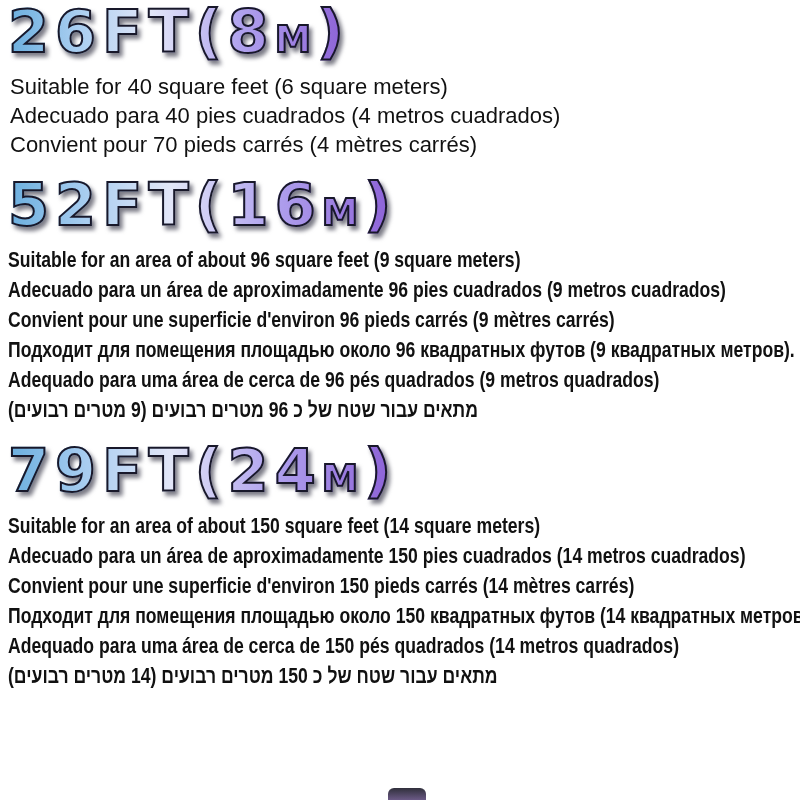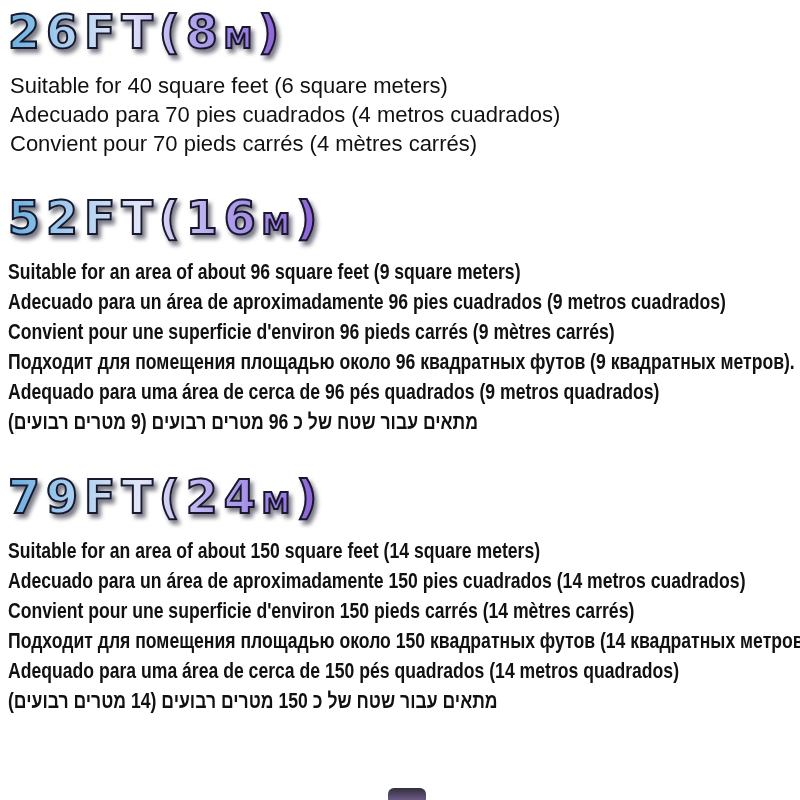--- a/index.html
+++ b/index.html
@@ -16,21 +16,21 @@
   }
   .sheet {
     padding-top: 2px;
   }
   
   .size-heading {
     display: inline-block;
     margin: 0 0 2px 8px;
     font-family: "DejaVu Sans", sans-serif;
     font-weight: bold;
-    font-size: 46px;
+    font-size: 59px;
     line-height: 60px;
     letter-spacing: 6px;
     white-space: nowrap;
     background: linear-gradient(90deg,
       #6aaede 0%, #a8cdf0 20%, #e2e6f8 42%, #b0a2ee 68%, #8b5fd6 100%);
     -webkit-background-clip: text;
     background-clip: text;
     color: transparent;
     -webkit-text-stroke: 2px #18182a;
     filter: drop-shadow(3px 4px 2px rgba(80, 80, 95, 0.75));
@@ -51,42 +51,42 @@
     text-align: left;
     font-weight: bold;
   }
   
   .condensed .line {
     font-weight: bold;
     line-height: 30px;
     transform: scaleX(0.8);
     transform-origin: 0 50%;
   }
-  .section-2, .section-3 { margin-top: 30px; }
+  .section-2, .section-3 { margin-top: 16px; }
 
   
   .bottom-fragment {
     position: absolute;
     left: 388px;
     top: 788px;
     width: 38px;
     height: 12px;
     border-radius: 6px 6px 0 0;
     background: linear-gradient(180deg, #30303b, #6b5a86);
   }
 </style>
 </head>
 <body>
 
 <main class="sheet">
 
   <section class="section-1">
     <h2 class="size-heading"><span>26FT(8</span><span class="small-m">M</span><span>)</span></h2>
     <p class="line" lang="en">Suitable for 40 square feet (6 square meters)</p>
-    <p class="line" lang="es">Adecuado para 70 pies cuadrados (4 metros cuadrados)</p>
+    <p class="line" lang="es">Adecuado para 40 pies cuadrados (4 metros cuadrados)</p>
     <p class="line" lang="fr">Convient pour 70 pieds carrés (4 mètres carrés)</p>
   </section>
 
   <section class="section-2 condensed">
     <h2 class="size-heading"><span>52FT(16</span><span class="small-m">M</span><span>)</span></h2>
     <p class="line" lang="en">Suitable for an area of about 96 square feet (9 square meters)</p>
     <p class="line" lang="es">Adecuado para un área de aproximadamente 96 pies cuadrados (9 metros cuadrados)</p>
     <p class="line" lang="fr">Convient pour une superficie d'environ 96 pieds carrés (9 mètres carrés)</p>
     <p class="line" lang="ru">Подходит для помещения площадью около 96 квадратных футов (9 квадратных метров).</p>
     <p class="line" lang="pt">Adequado para uma área de cerca de 96 pés quadrados (9 metros quadrados)</p>

